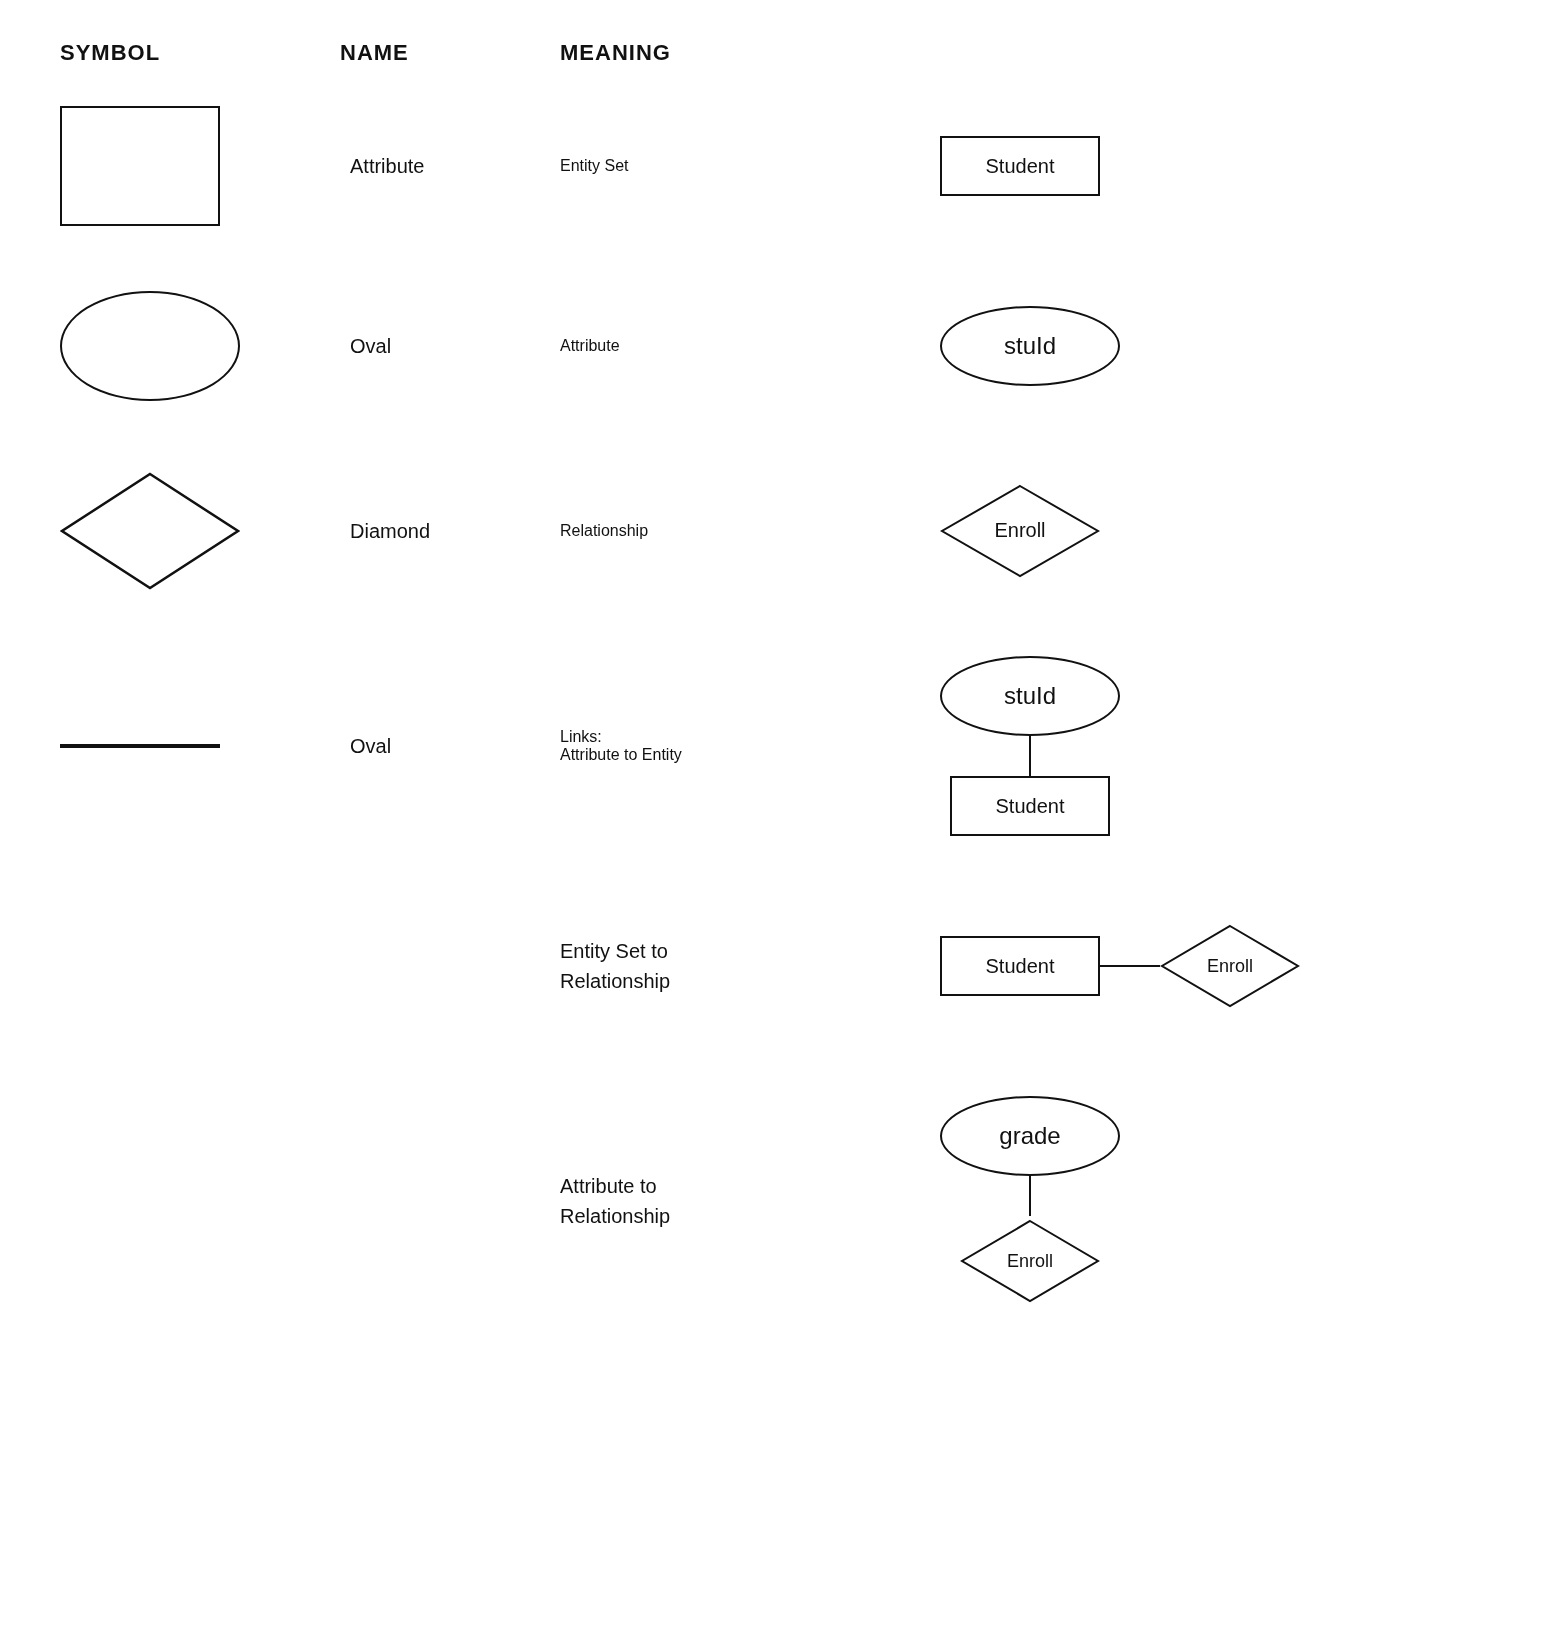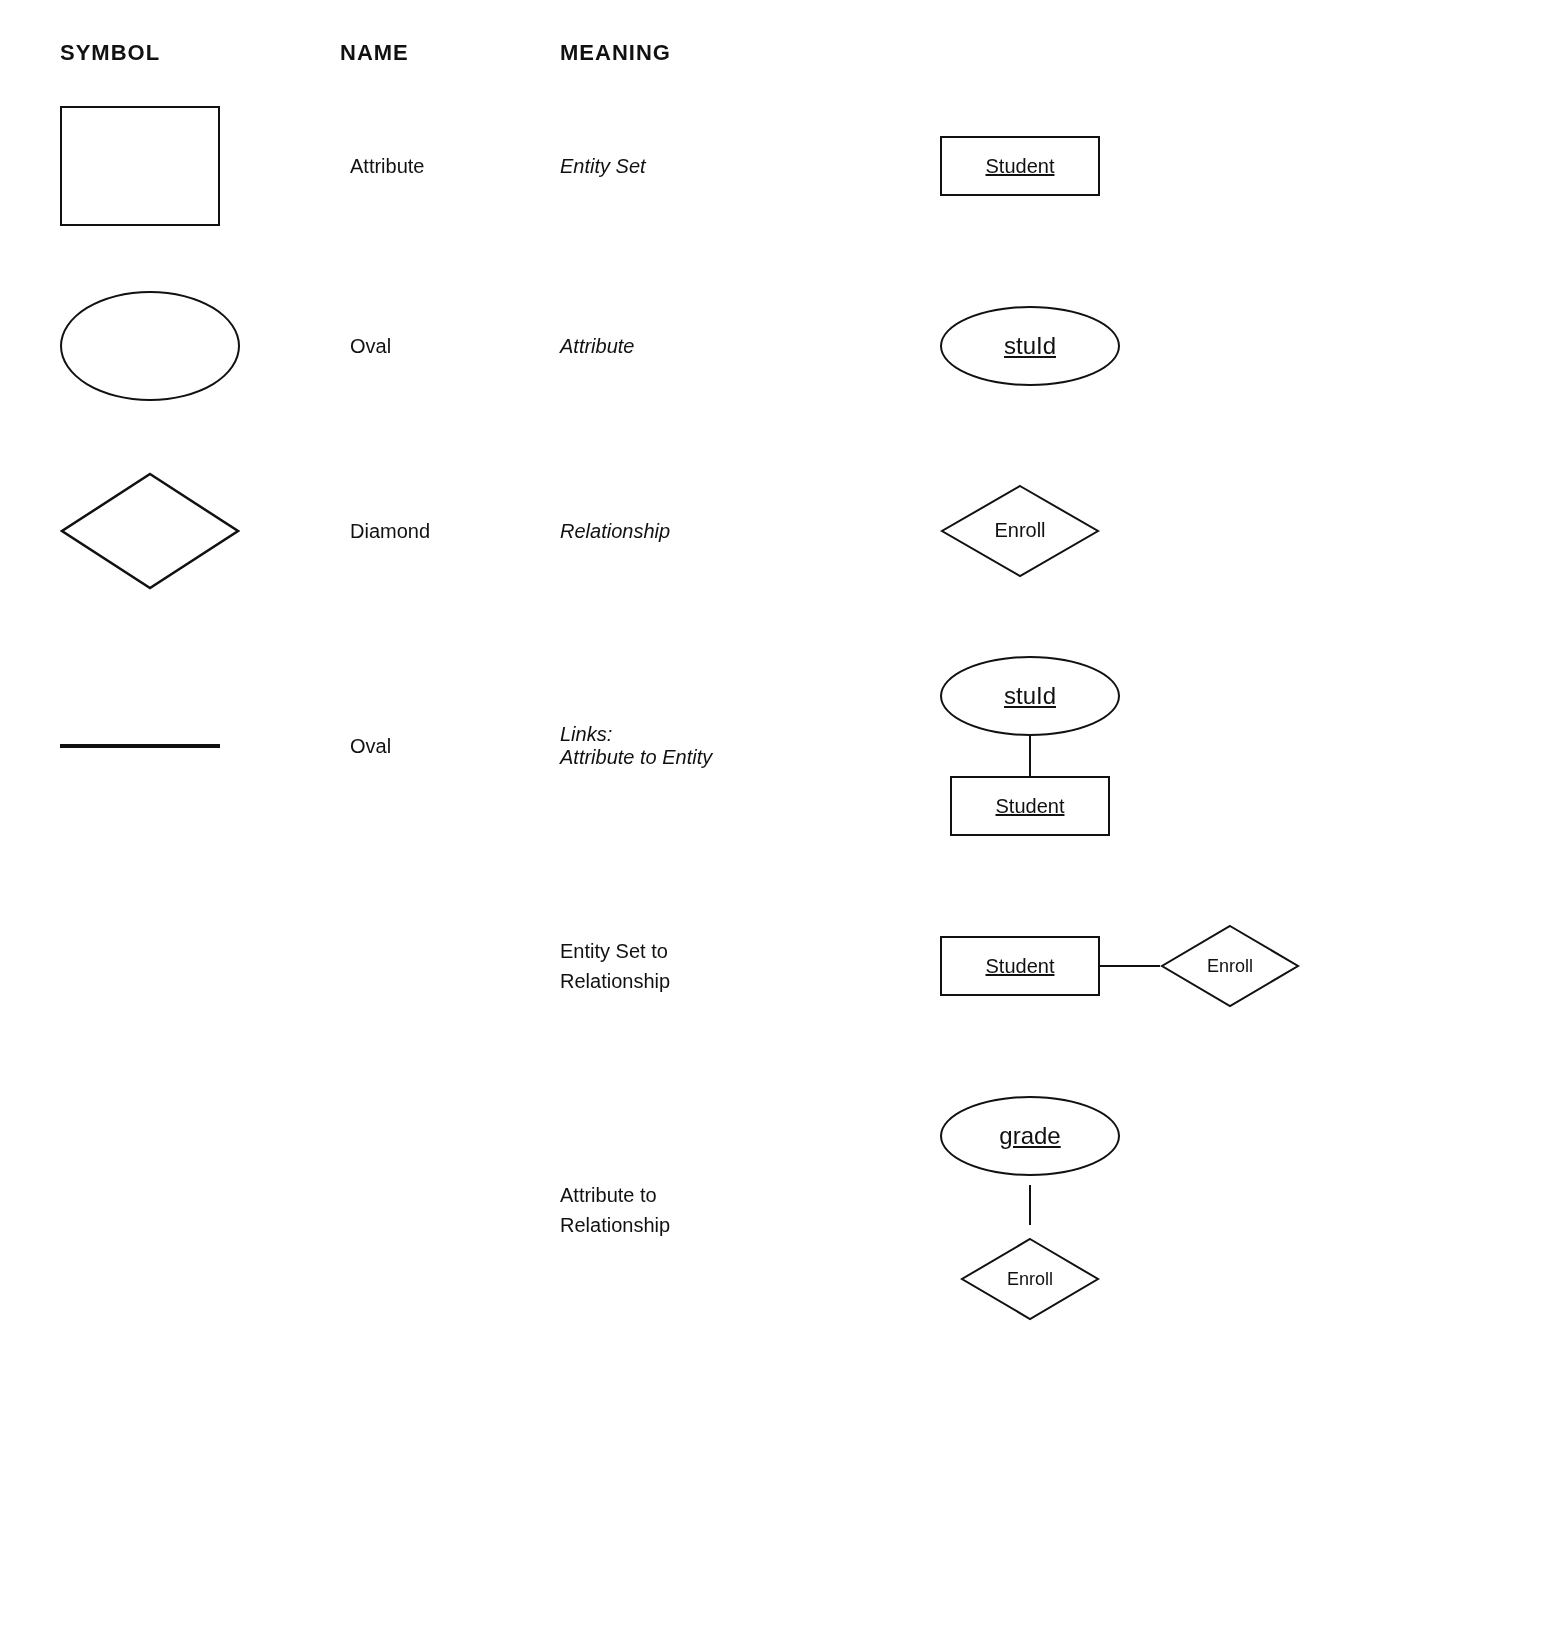--- a/index.html
+++ b/index.html
@@ -45,30 +45,28 @@
       justify-content: flex-start;
       padding-right: 20px;
     }
 
     .name-cell {
       font-size: 20px;
       padding-left: 10px;
     }
 
     .meaning-cell {
-      font-size: 20px;
-      font-style: italic;
+      font-size: 16px;
     }
 
     .example-cell {
       display: flex;
       align-items: center;
       justify-content: flex-start;
       padding-left: 60px;
-      text-decoration: underline;
     }
 
     
     .rect-symbol {
       width: 160px;
       height: 120px;
       border: 2.5px solid #111;
       background: transparent;
     }
 
@@ -138,21 +136,21 @@
       width: 60px;
       height: 2px;
       background: #111;
     }
 
     
     .attr-rel-example {
       display: flex;
       flex-direction: column;
       align-items: center;
-      gap: 9px;
+      gap: 0;
     }
 
     
     .data-row-nosymbol {
       display: grid;
       grid-template-columns: 280px 220px 320px 1fr;
       align-items: center;
       margin-bottom: 60px;
       min-height: 140px;
     }

